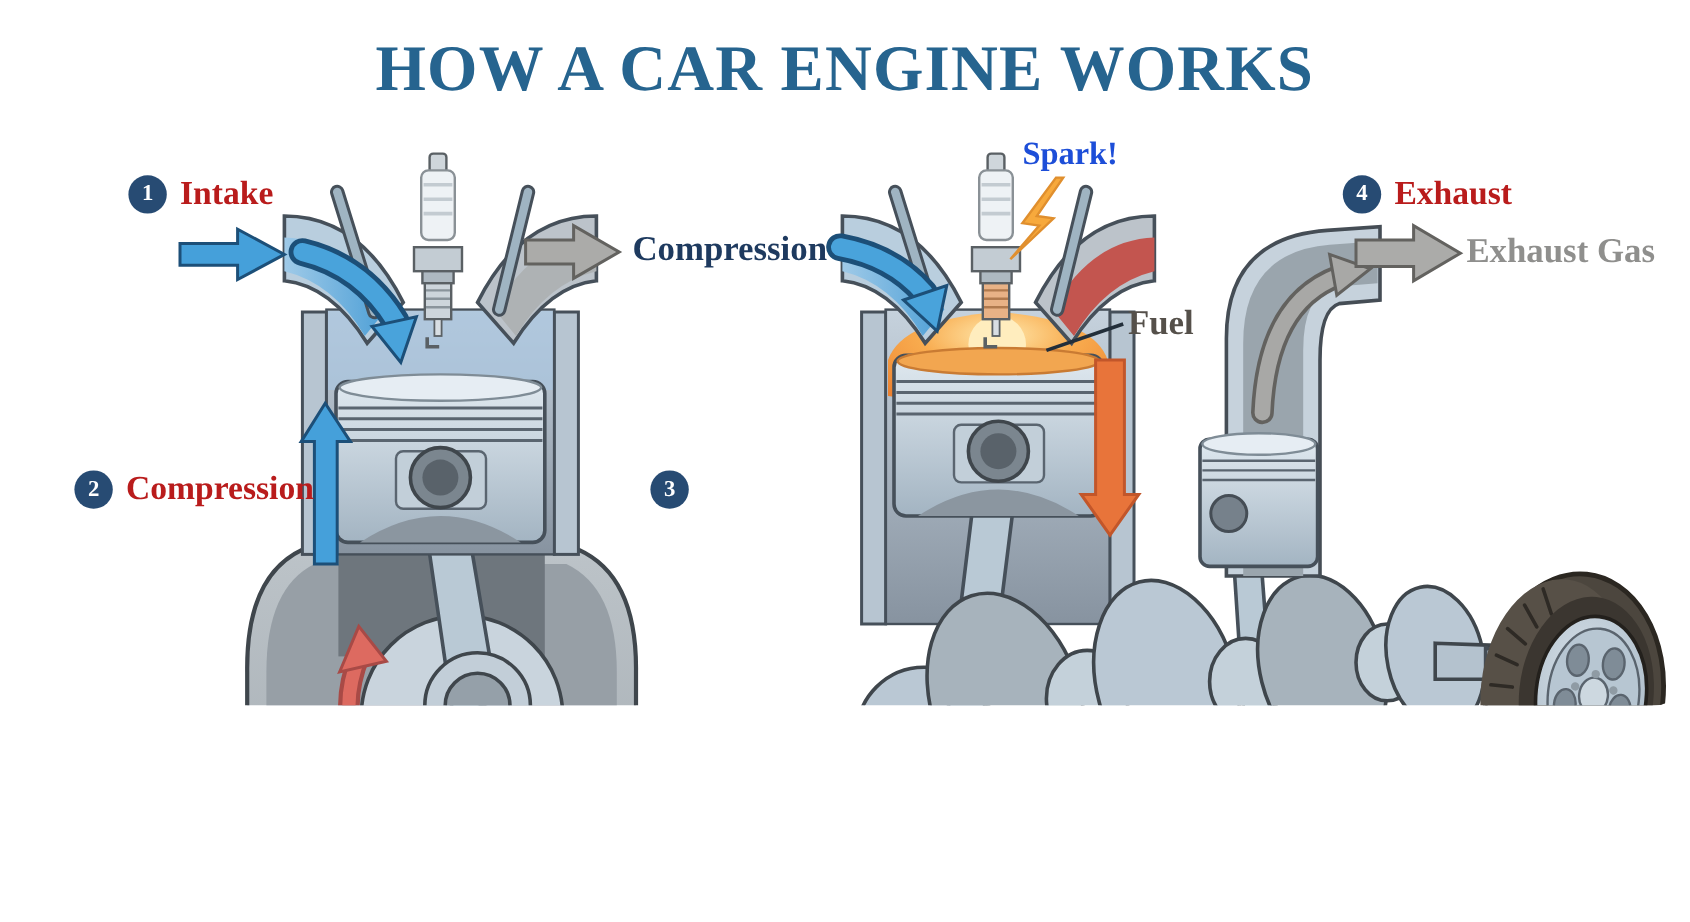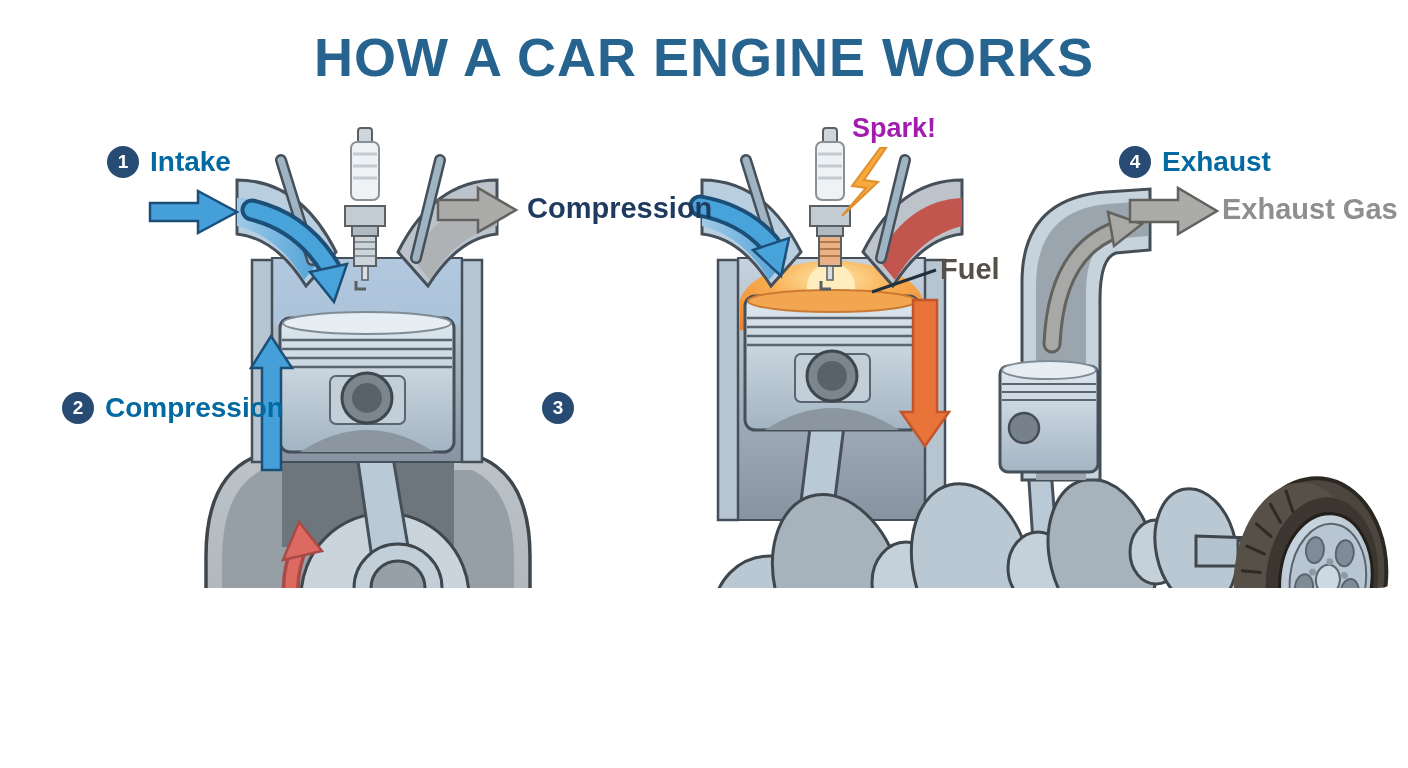--- a/index.html
+++ b/index.html
@@ -1,28 +1,28 @@
 <!DOCTYPE html>
 <html><head>
 <meta charset="utf-8">
 <style>
   html,body{margin:0;padding:0;background:#ffffff;}
   #canvas{position:relative;width:1408px;height:588px;background:#ffffff;overflow:hidden;
-          font-family:Liberation Sans, sans-serif;border-radius:30px;}
+          font-family:Liberation Serif, serif;border-radius:30px;}
   .title{position:absolute;top:26px;left:0;right:0;text-align:center;
          font-weight:bold;font-size:54px;letter-spacing:1px;color:#26648f;}
   .stage{position:absolute;display:flex;align-items:center;gap:11px;white-space:nowrap;}
   .badge{width:32px;height:32px;border-radius:50%;background:#274b73;color:#ffffff;
          display:flex;align-items:center;justify-content:center;
          font-size:19px;font-weight:bold;flex:0 0 auto;}
-  .stage-label{font-size:28px;font-weight:bold;color:#0369a1;}
+  .stage-label{font-size:28px;font-weight:bold;color:#b91c1c;}
   .anno{position:absolute;font-weight:bold;white-space:nowrap;}
   .fuel-air{left:25px;top:192px;font-size:29px;color:#1d6392;}
   .comp-flow{left:527px;top:192px;font-size:29px;color:#1e3a5f;}
-  .spark{left:852px;top:113px;font-size:27px;color:#a21caf;}
+  .spark{left:852px;top:113px;font-size:27px;color:#1d4ed8;}
   .power{left:940px;top:253px;font-size:29px;color:#55504a;}
   .exh-gas{left:1222px;top:193px;font-size:29px;color:#8f8f8d;}
   svg{position:absolute;left:0;top:0;}
 </style>
 </head>
 <body>
 
 <div id="canvas">
 
   <svg width="1408" height="768" viewBox="0 0 1408 768">

